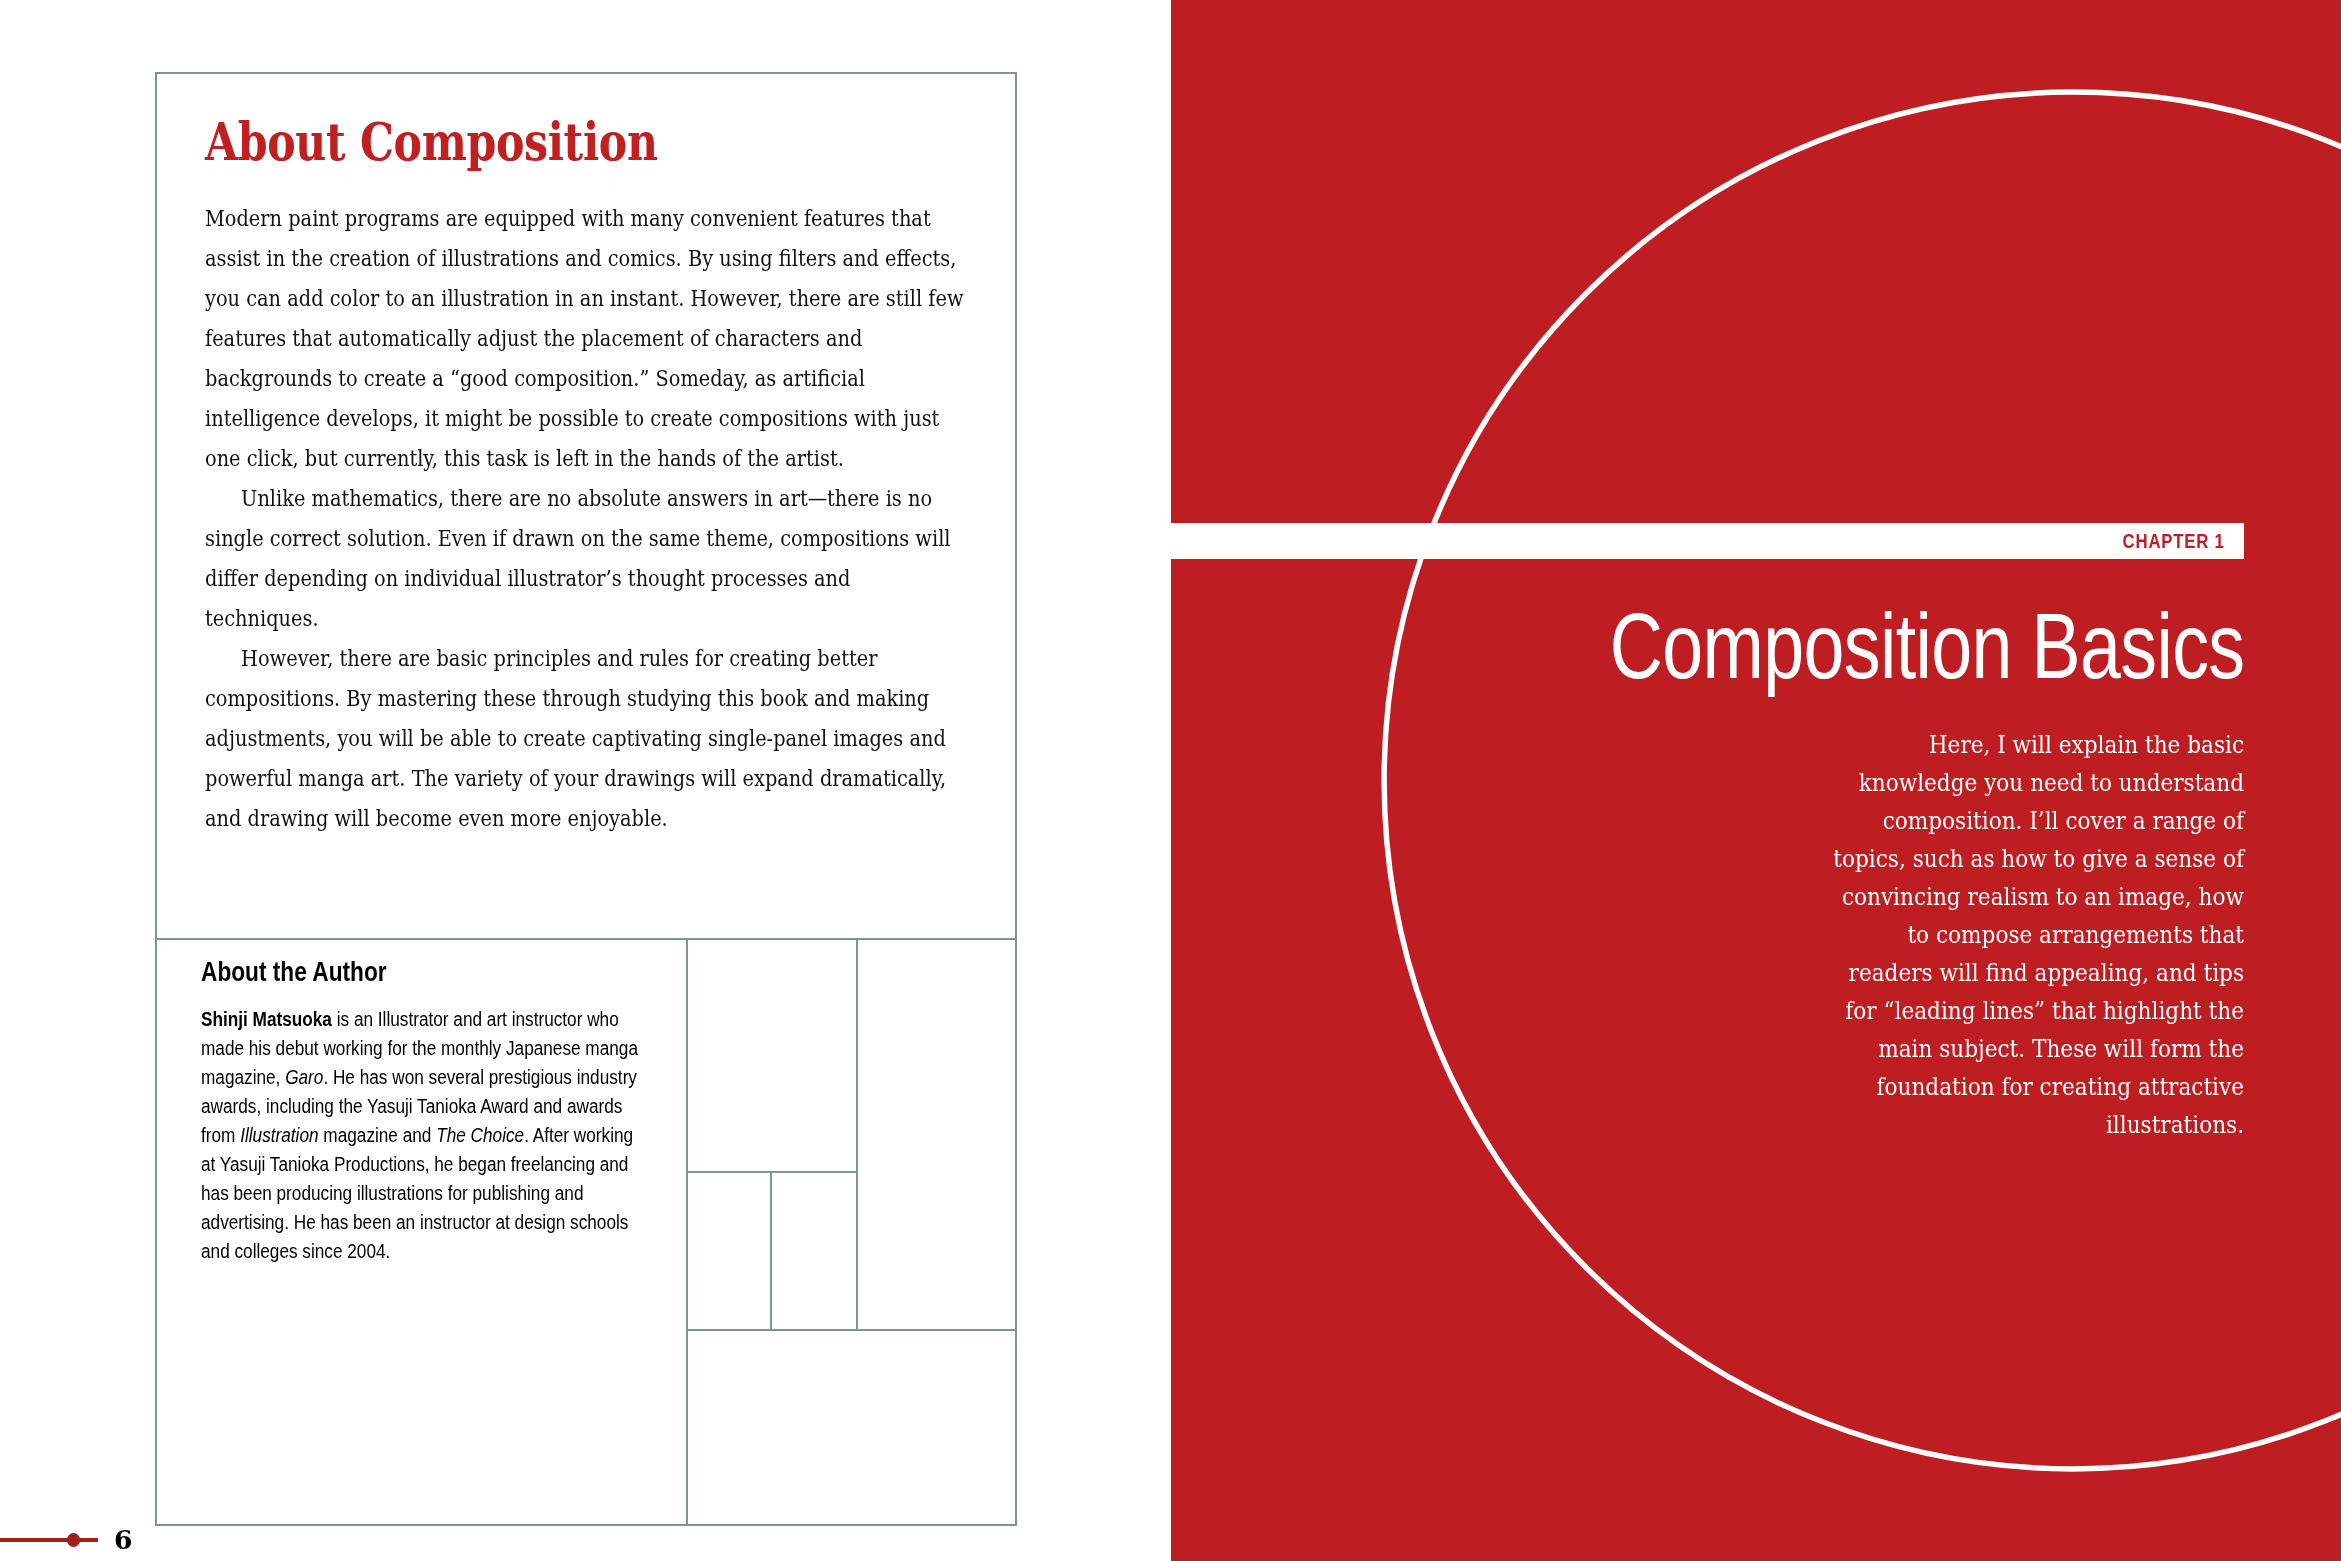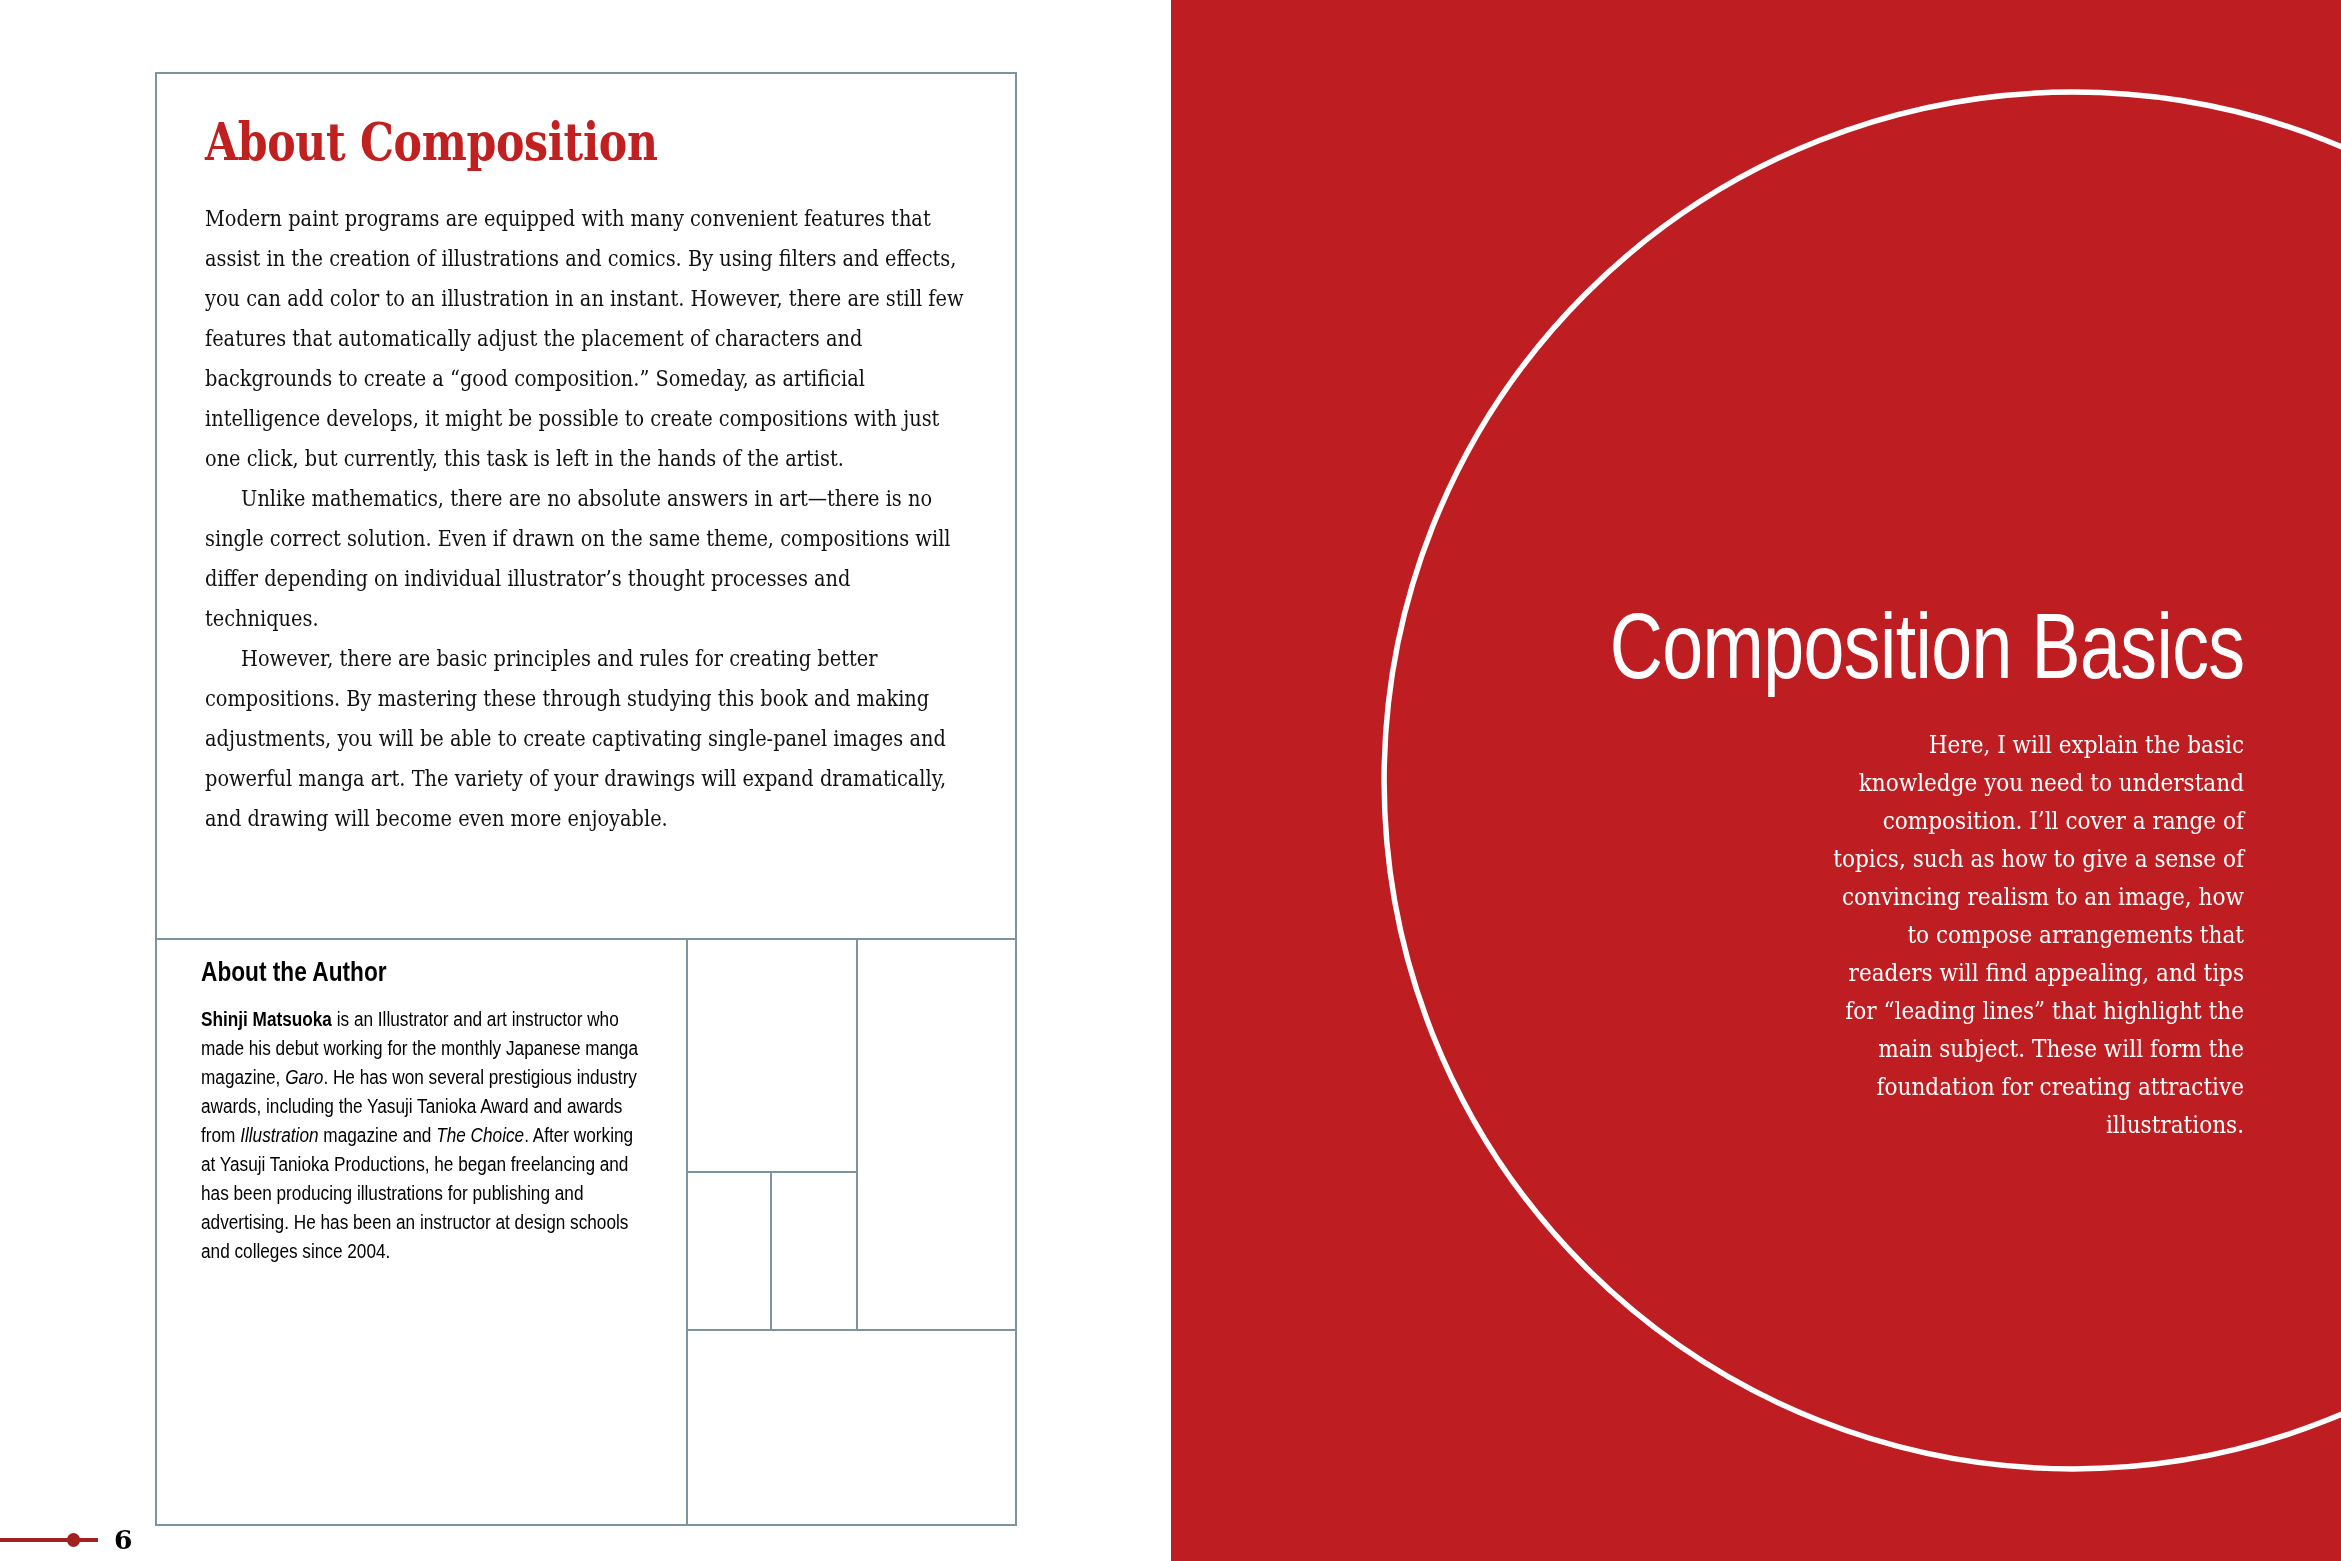--- a/index.html
+++ b/index.html
@@ -240,20 +240,23 @@
     </div>
 
   </div>
 
   <div id="right-page">
 
     <svg id="circle-arc" viewBox="0 0 1500 2000" preserveAspectRatio="none">
       <circle cx="1155" cy="1000" r="882" fill="none" stroke="#ffffff" stroke-width="7"></circle>
     </svg>
 
+    <div id="chapter-bar">
+      <div id="chapter-label">CHAPTER 1</div>
+    </div>
 
     <div id="chapter-title">Composition Basics</div>
 
     <p id="chapter-intro">Here, I will explain the basic knowledge you need to understand composition. I’ll cover a range of topics, such as how to give a sense of convincing realism to an image, how to compose arrangements that readers will find appealing, and tips for “leading lines” that highlight the main subject. These will form the foundation for creating attractive illustrations.</p>
 
   </div>
 
 </div>
 
 

